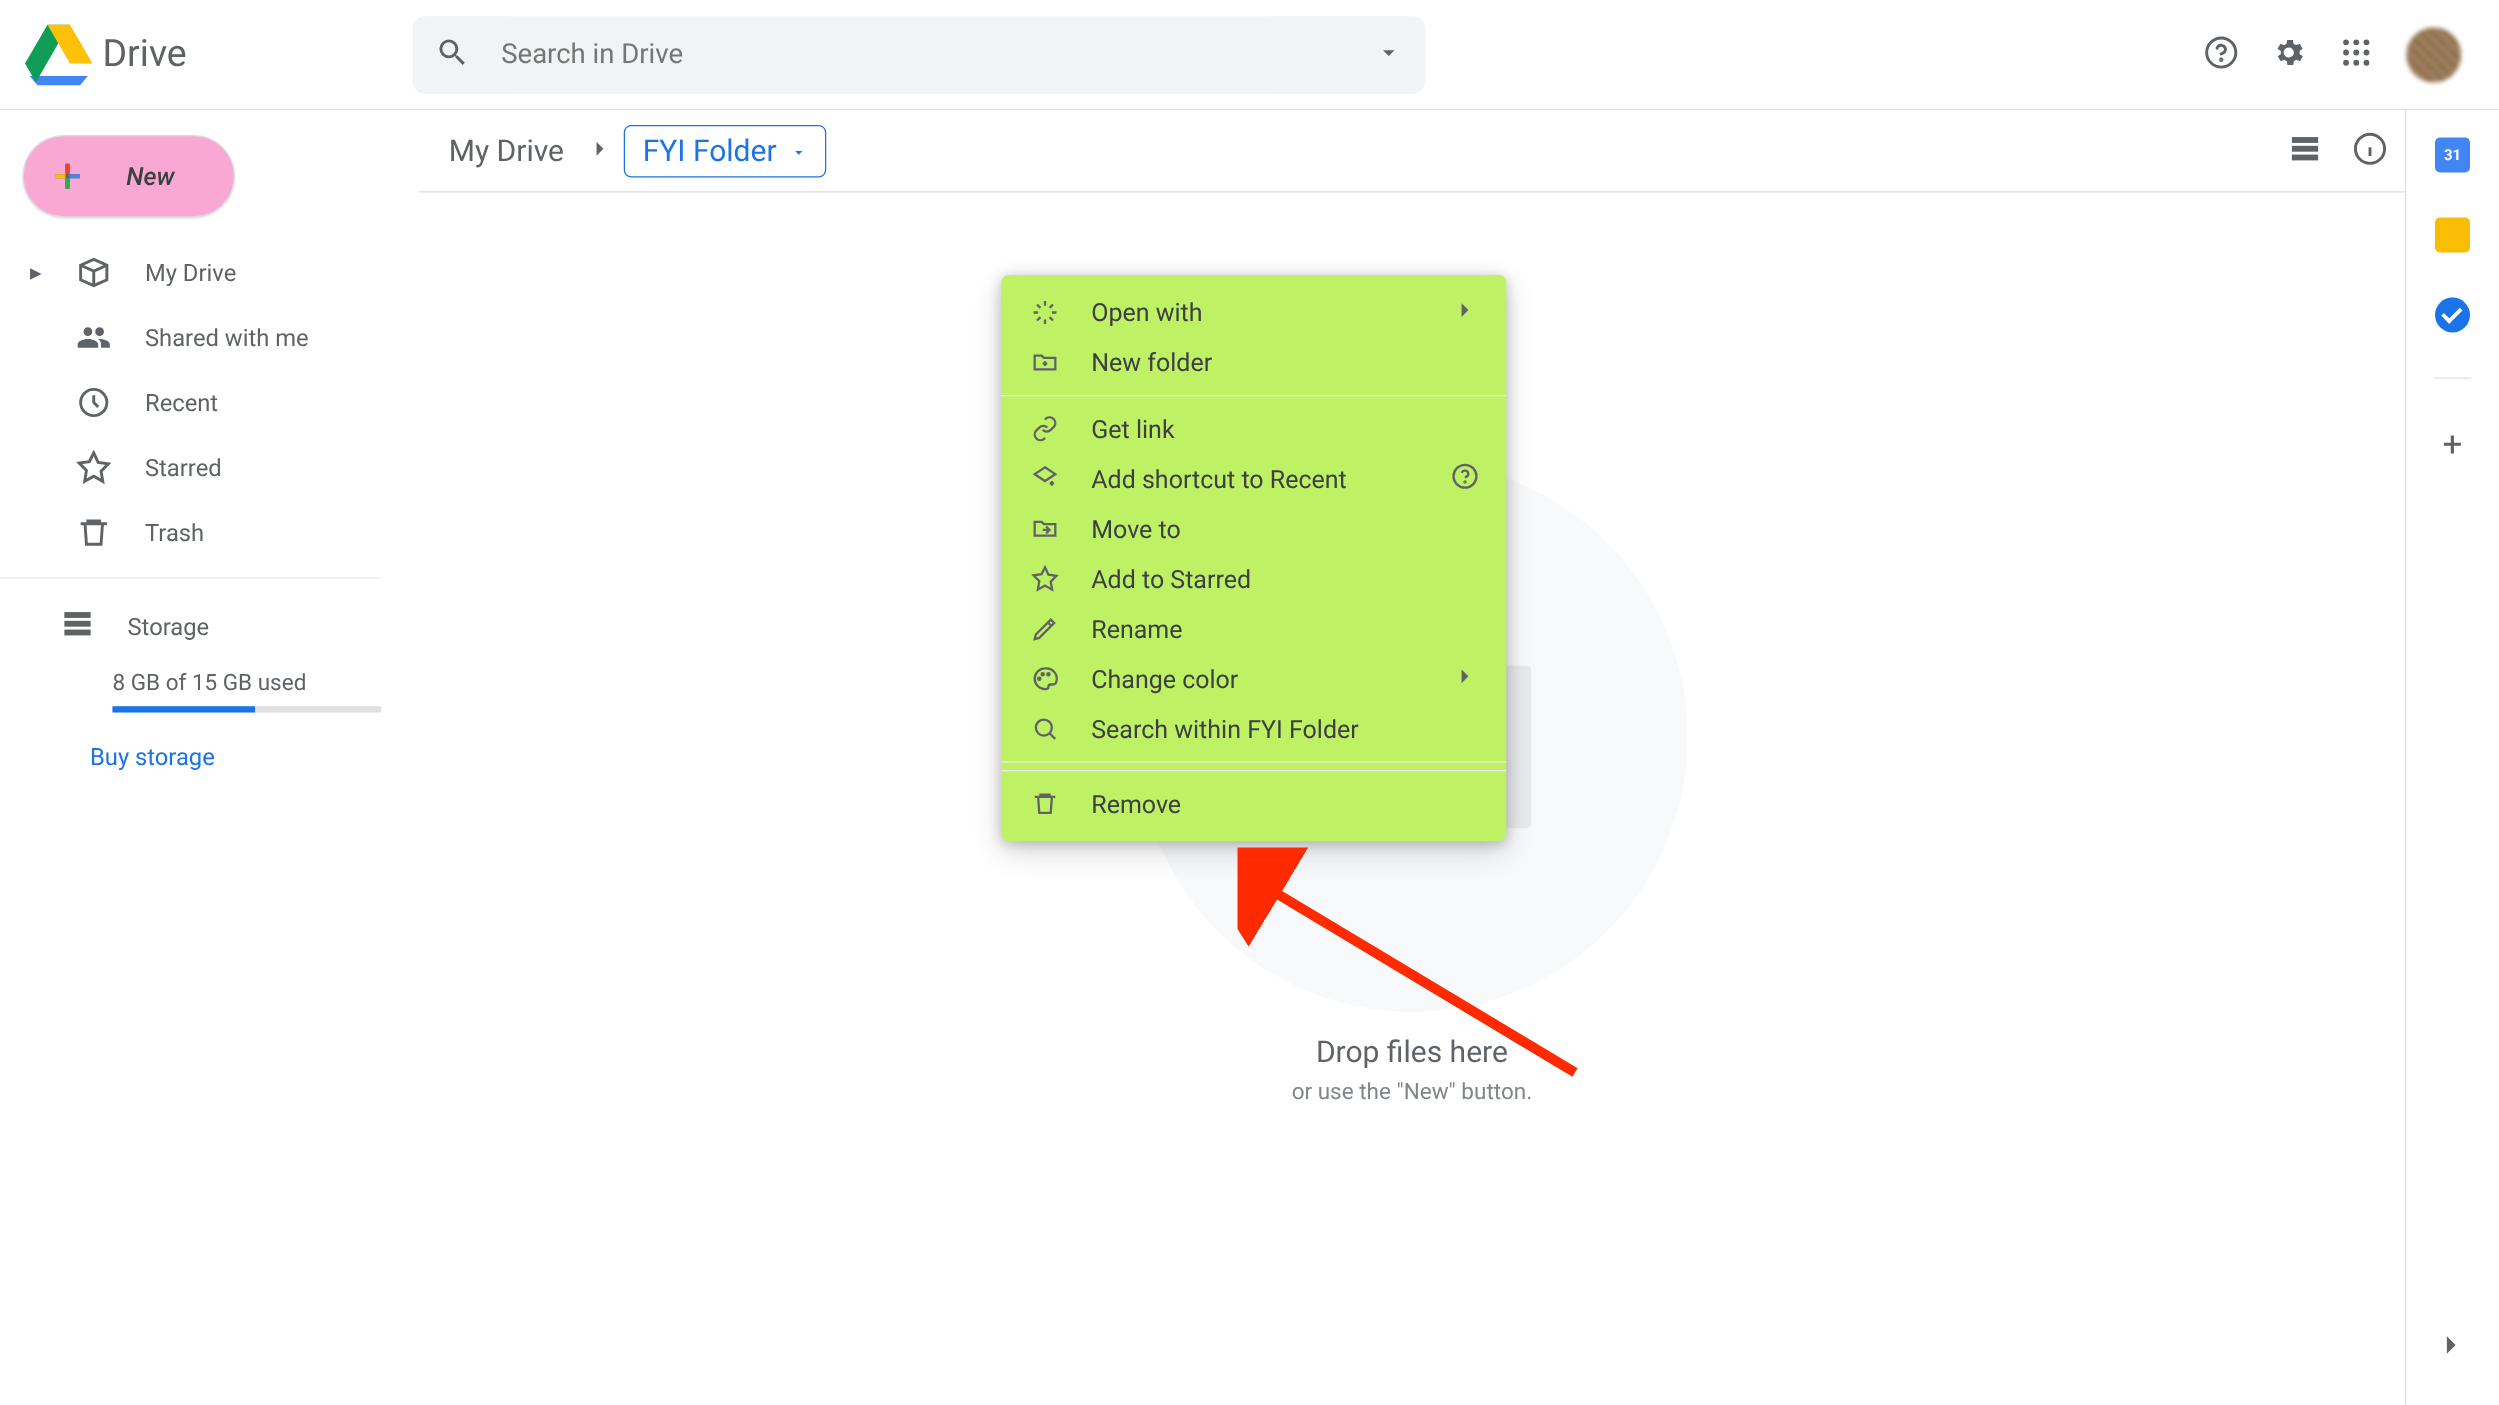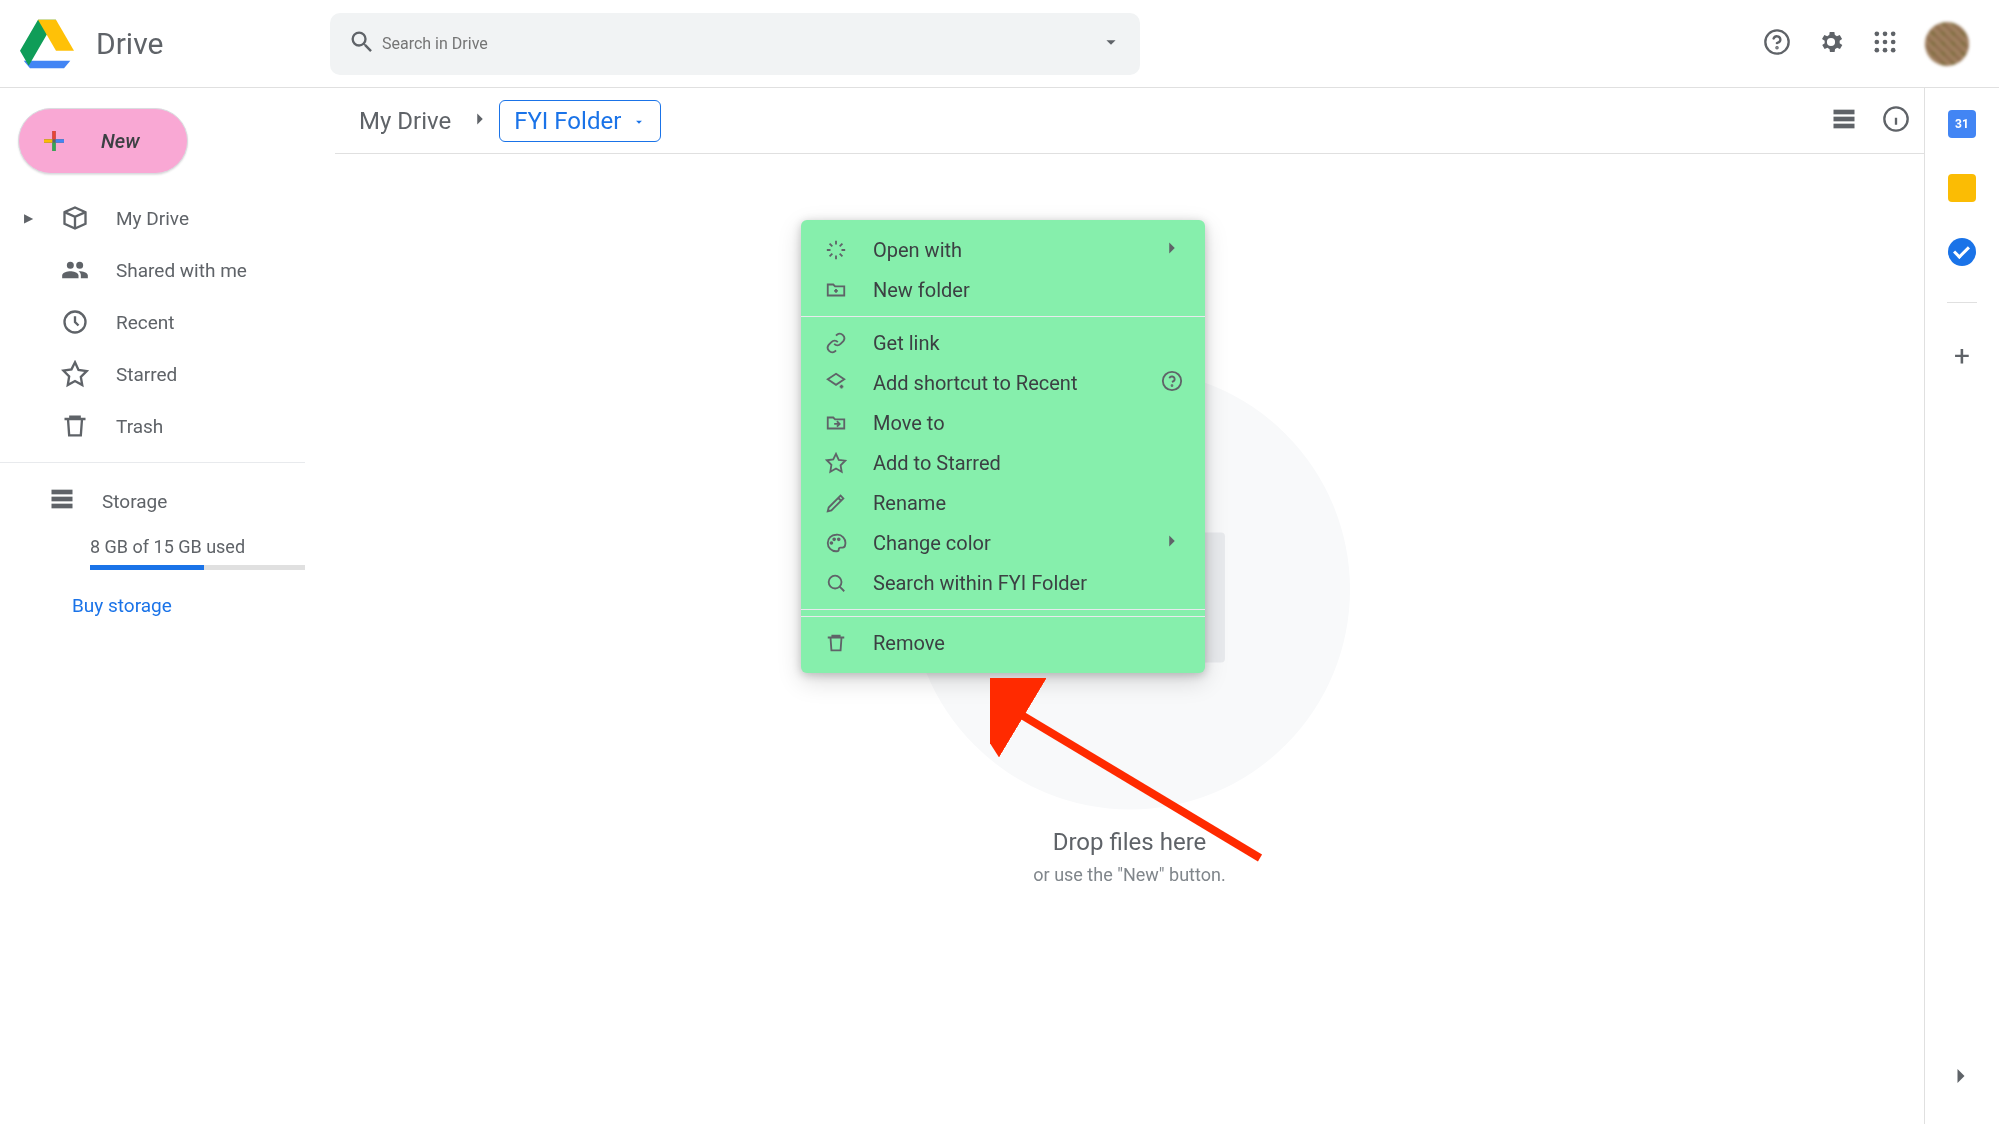--- a/index.html
+++ b/index.html
@@ -19,21 +19,21 @@
 .header {
   display: flex;
   align-items: center;
   height: 88px;
   padding: 0 20px;
   border-bottom: 1px solid #e0e0e0;
 }
 .logo-area {
   display: flex;
   align-items: center;
-  gap: 22px;
+  gap: 8px;
   width: 310px;
 }
 .drive-logo {
   width: 54px;
   height: 54px;
 }
 .drive-title {
   font-size: 30px;
   color: #5f6368;
 }
@@ -45,24 +45,24 @@
   display: flex;
   align-items: center;
   padding: 0 18px;
 }
 .search-bar .s-icon {
   color: #5f6368;
 }
 .search-bar input {
   border: none;
   background: transparent;
-  font-size: 16px;
+  font-size: 22px;
   color: #5f6368;
   flex: 1;
-  margin-left: 6px;
+  margin-left: 25px;
   outline: none;
 }
 .search-bar .caret {
   color: #5f6368;
 }
 .header-tools {
   margin-left: auto;
   display: flex;
   align-items: center;
   gap: 26px;
@@ -283,21 +283,21 @@
   color: #5f6368;
   cursor: pointer;
 }
 
 
 .ctx-menu {
   position: absolute;
   left: 466px;
   top: 132px;
   width: 404px;
-  background: #86efac;
+  background: #bef264;
   border-radius: 6px;
   box-shadow: 0 2px 10px rgba(0,0,0,0.2), 0 8px 24px rgba(0,0,0,0.15);
   padding: 10px 0;
   z-index: 50;
 }
 .ctx-item {
   display: flex;
   align-items: center;
   height: 40px;
   padding: 0 22px;

